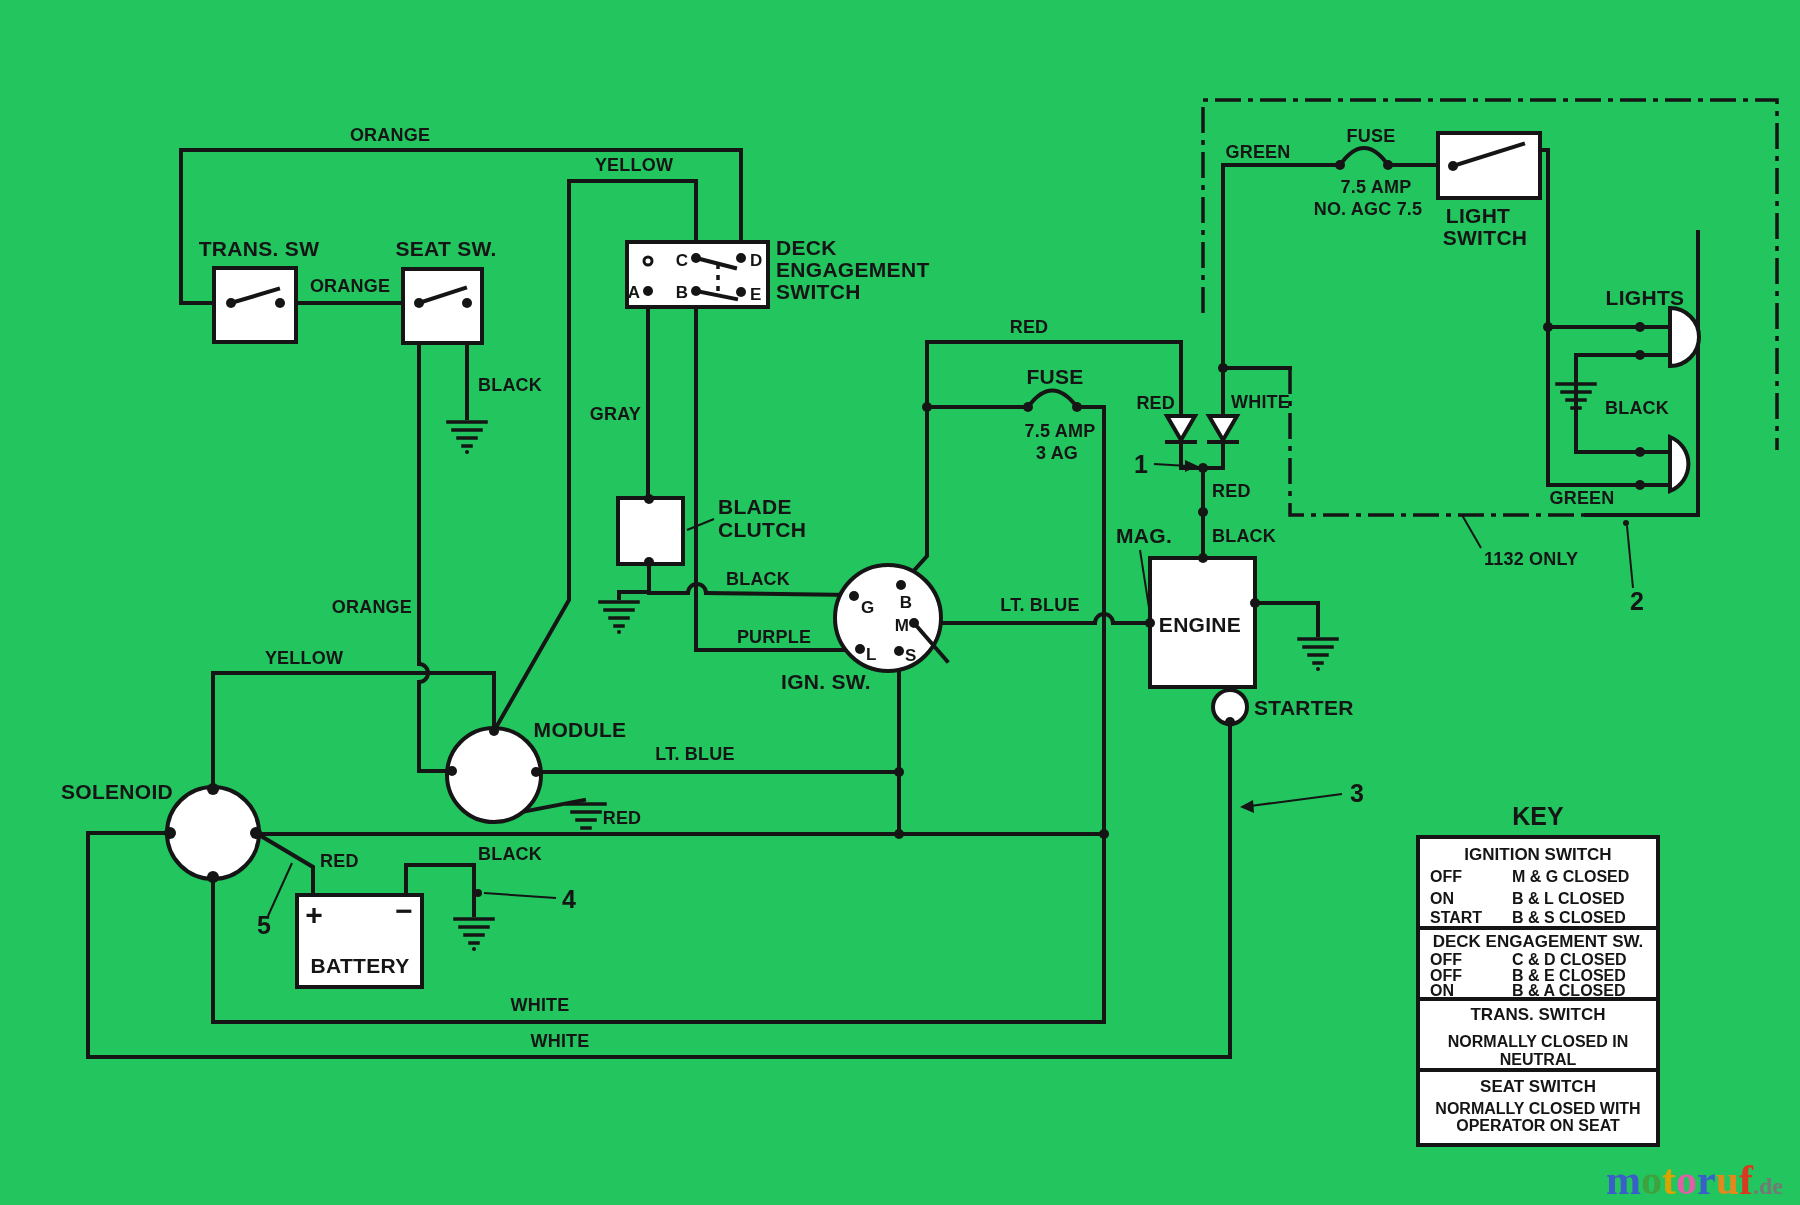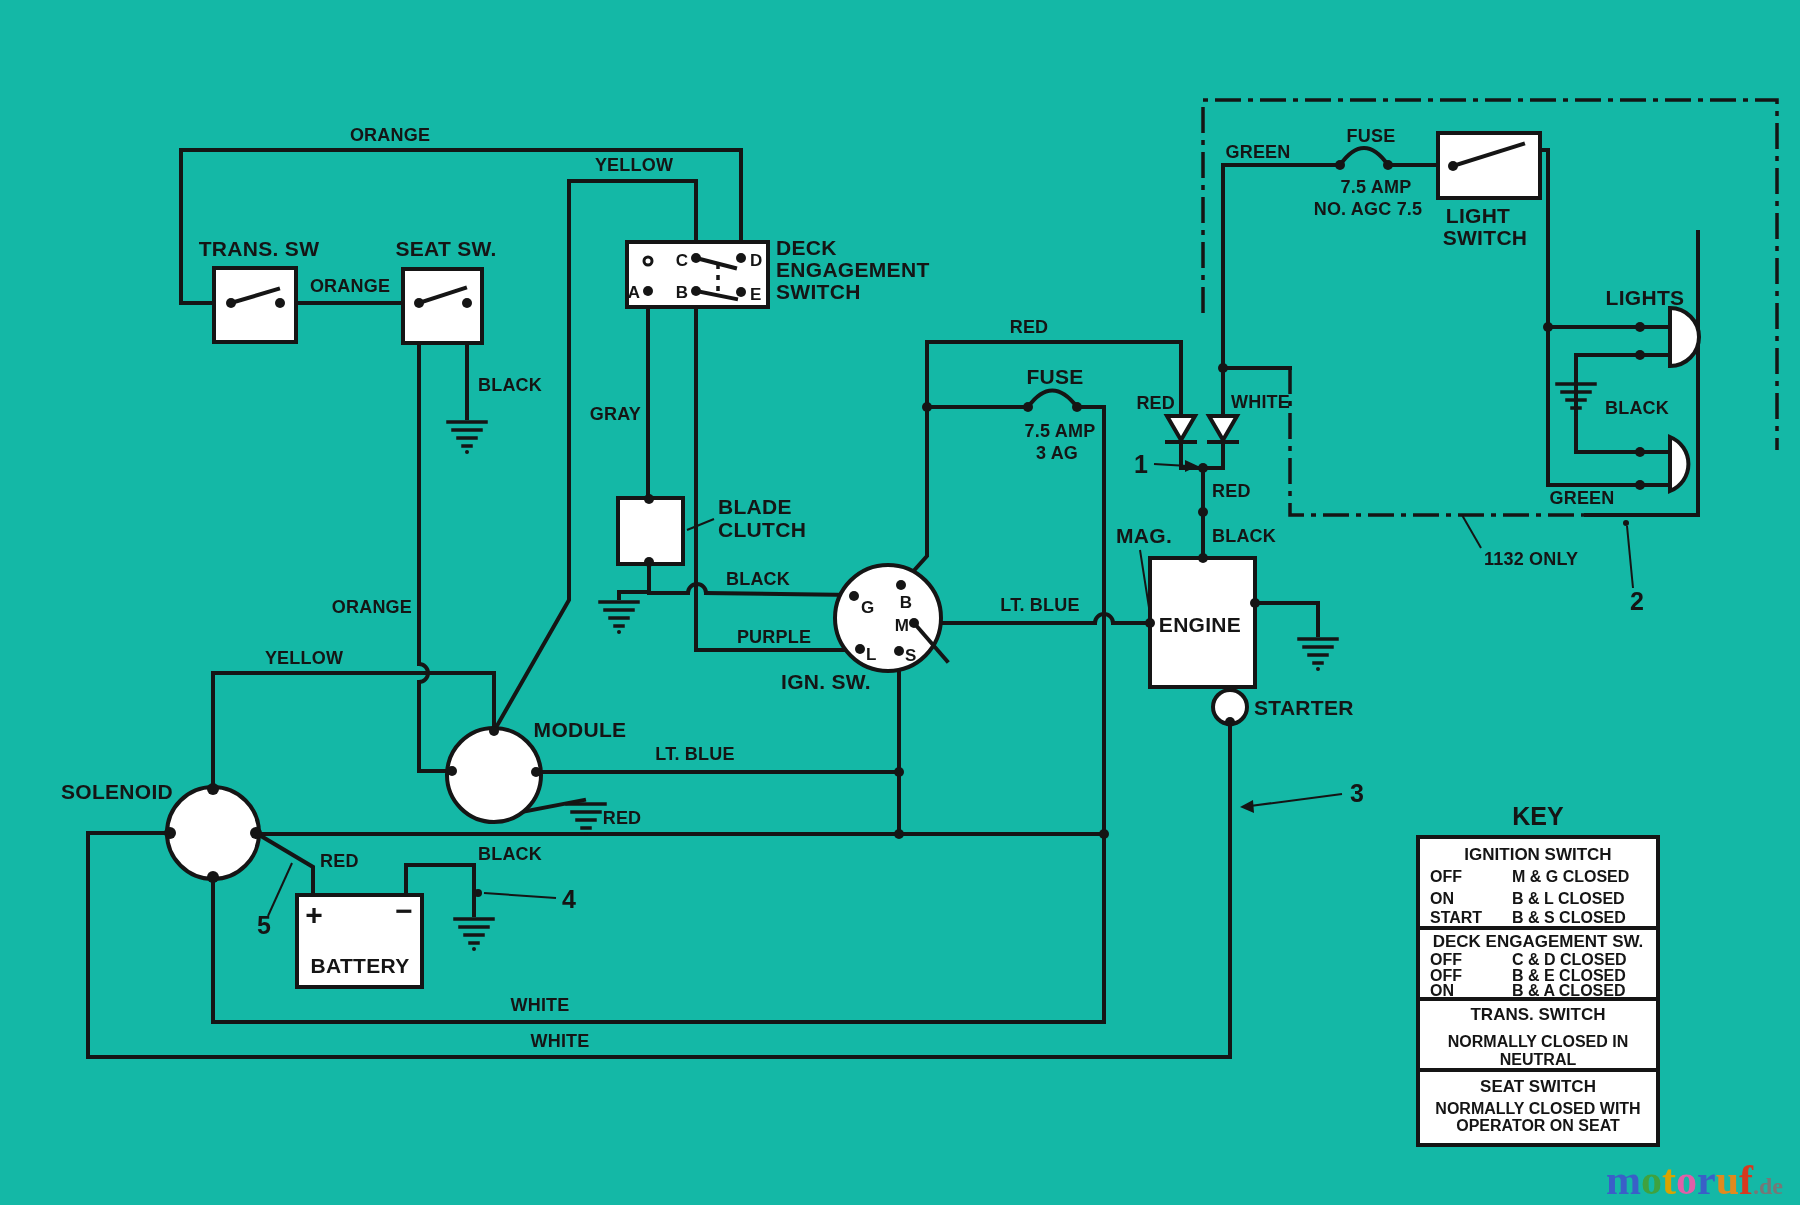--- a/index.html
+++ b/index.html
@@ -1,16 +1,16 @@
 <!DOCTYPE html>
 <html><head>
 <meta charset="utf-8">
 <style>
   html,body{margin:0;padding:0;background:#ffffff;}
-  .page{width:1800px;height:1205px;position:relative;background:#14b8a6;overflow:hidden;}
+  .page{width:1800px;height:1205px;position:relative;background:#22c55e;overflow:hidden;}
   svg{display:block;}
   .w{stroke:#151515;stroke-width:4;fill:none;stroke-linecap:square;stroke-linejoin:miter;}
   .thin{stroke:#151515;stroke-width:2;fill:none;}
   .box{fill:#ffffff;stroke:#151515;stroke-width:4;}
   .dot{fill:#151515;stroke:none;}
   .odot{fill:#ffffff;stroke:#151515;stroke-width:3;}
   .dd{stroke:#151515;stroke-width:3.5;fill:none;stroke-dasharray:26 7 5 7;}
   .dash{stroke:#151515;stroke-width:3.5;fill:none;stroke-dasharray:5 6;}
   text{fill:#151515;font-family:"Liberation Sans",sans-serif;font-weight:bold;}
   .lbl{font-size:18px;letter-spacing:0.2px;}

